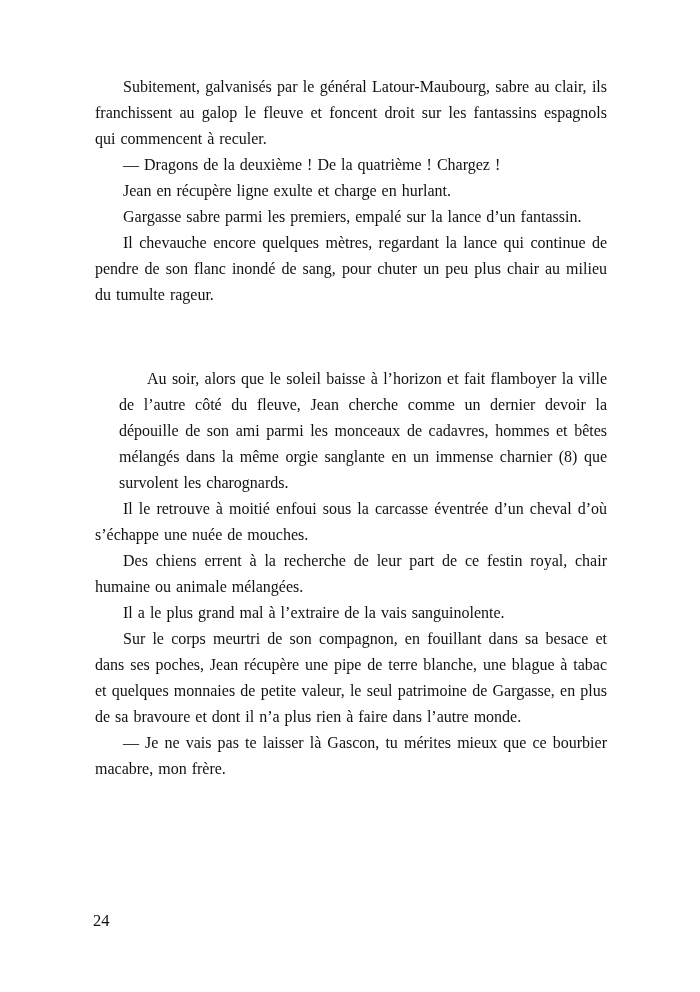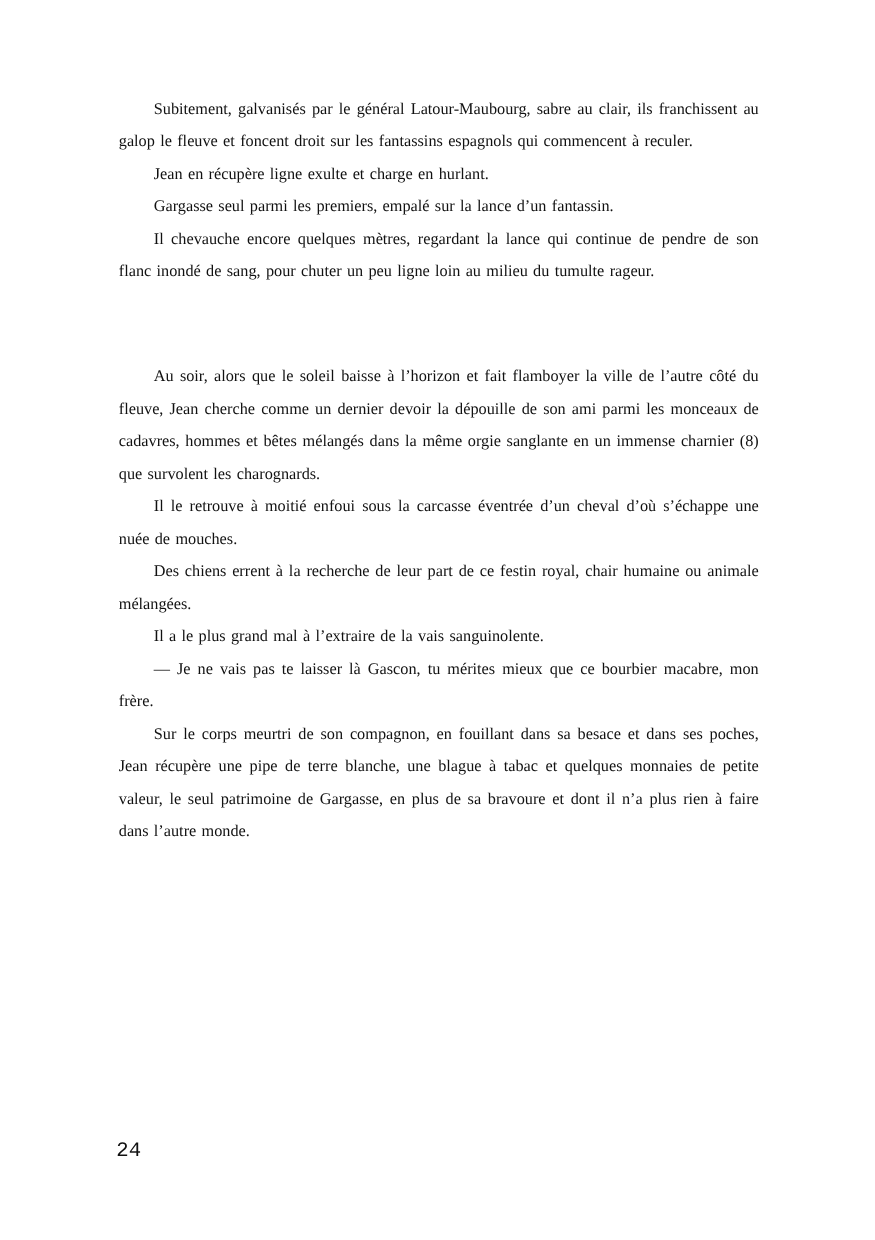--- a/index.html
+++ b/index.html
@@ -19,48 +19,49 @@
   }
   .text-block {
     position: absolute;
     top: 74px;
     left: 95px;
     width: 512px;
   }
   .text-block p {
     margin: 0;
     padding: 0;
-    font-size: 13px;
+    font-size: 16px;
     line-height: 26px;
     text-align: justify;
     text-indent: 28px;
     word-spacing: 1px;
   }
   .text-block p.section-start {
     margin-top: 58px;
+    margin-left: 24px;
   }
   .page-number {
     position: absolute;
     left: 93px;
     top: 908px;
     font-size: 16.5px;
     line-height: 26px;
-    font-family: Liberation Mono, monospace;
   }
 </style>
 </head>
 <body>
 
 <div class="book-page">
   <div class="text-block">
     <p>Subitement, galvanisés par le général Latour-Maubourg, sabre au clair, ils franchissent au galop le fleuve et foncent droit sur les fantassins espagnols qui commencent à reculer.</p>
+    <p>—&nbsp;Dragons de la deuxième&nbsp;! De la quatrième&nbsp;! Chargez&nbsp;!</p>
     <p>Jean en récupère ligne exulte et charge en hurlant.</p>
-    <p>Gargasse seul parmi les premiers, empalé sur la lance d’un fantassin.</p>
-    <p>Il chevauche encore quelques mètres, regardant la lance qui continue de pendre de son flanc inondé de sang, pour chuter un peu ligne loin au milieu du tumulte rageur.</p>
+    <p>Gargasse sabre parmi les premiers, empalé sur la lance d’un fantassin.</p>
+    <p>Il chevauche encore quelques mètres, regardant la lance qui continue de pendre de son flanc inondé de sang, pour chuter un peu plus chair au milieu du tumulte rageur.</p>
     <p class="section-start">Au soir, alors que le soleil baisse à l’horizon et fait flamboyer la ville de l’autre côté du fleuve, Jean cherche comme un dernier devoir la dépouille de son ami parmi les monceaux de cadavres, hommes et bêtes mélangés dans la même orgie sanglante en un immense charnier (8) que survolent les charognards.</p>
     <p>Il le retrouve à moitié enfoui sous la carcasse éventrée d’un cheval d’où s’échappe une nuée de mouches.</p>
     <p>Des chiens errent à la recherche de leur part de ce festin royal, chair humaine ou animale mélangées.</p>
     <p>Il a le plus grand mal à l’extraire de la vais sanguinolente.</p>
+    <p>Sur le corps meurtri de son compagnon, en fouillant dans sa besace et dans ses poches, Jean récupère une pipe de terre blanche, une blague à tabac et quelques monnaies de petite valeur, le seul patrimoine de Gargasse, en plus de sa bravoure et dont il n’a plus rien à faire dans l’autre monde.</p>
     <p>—&nbsp;Je ne vais pas te laisser là Gascon, tu mérites mieux que ce bourbier macabre, mon frère.</p>
-    <p>Sur le corps meurtri de son compagnon, en fouillant dans sa besace et dans ses poches, Jean récupère une pipe de terre blanche, une blague à tabac et quelques monnaies de petite valeur, le seul patrimoine de Gargasse, en plus de sa bravoure et dont il n’a plus rien à faire dans l’autre monde.</p>
   </div>
   <div class="page-number">24</div>
 </div>
 
 </body></html>

